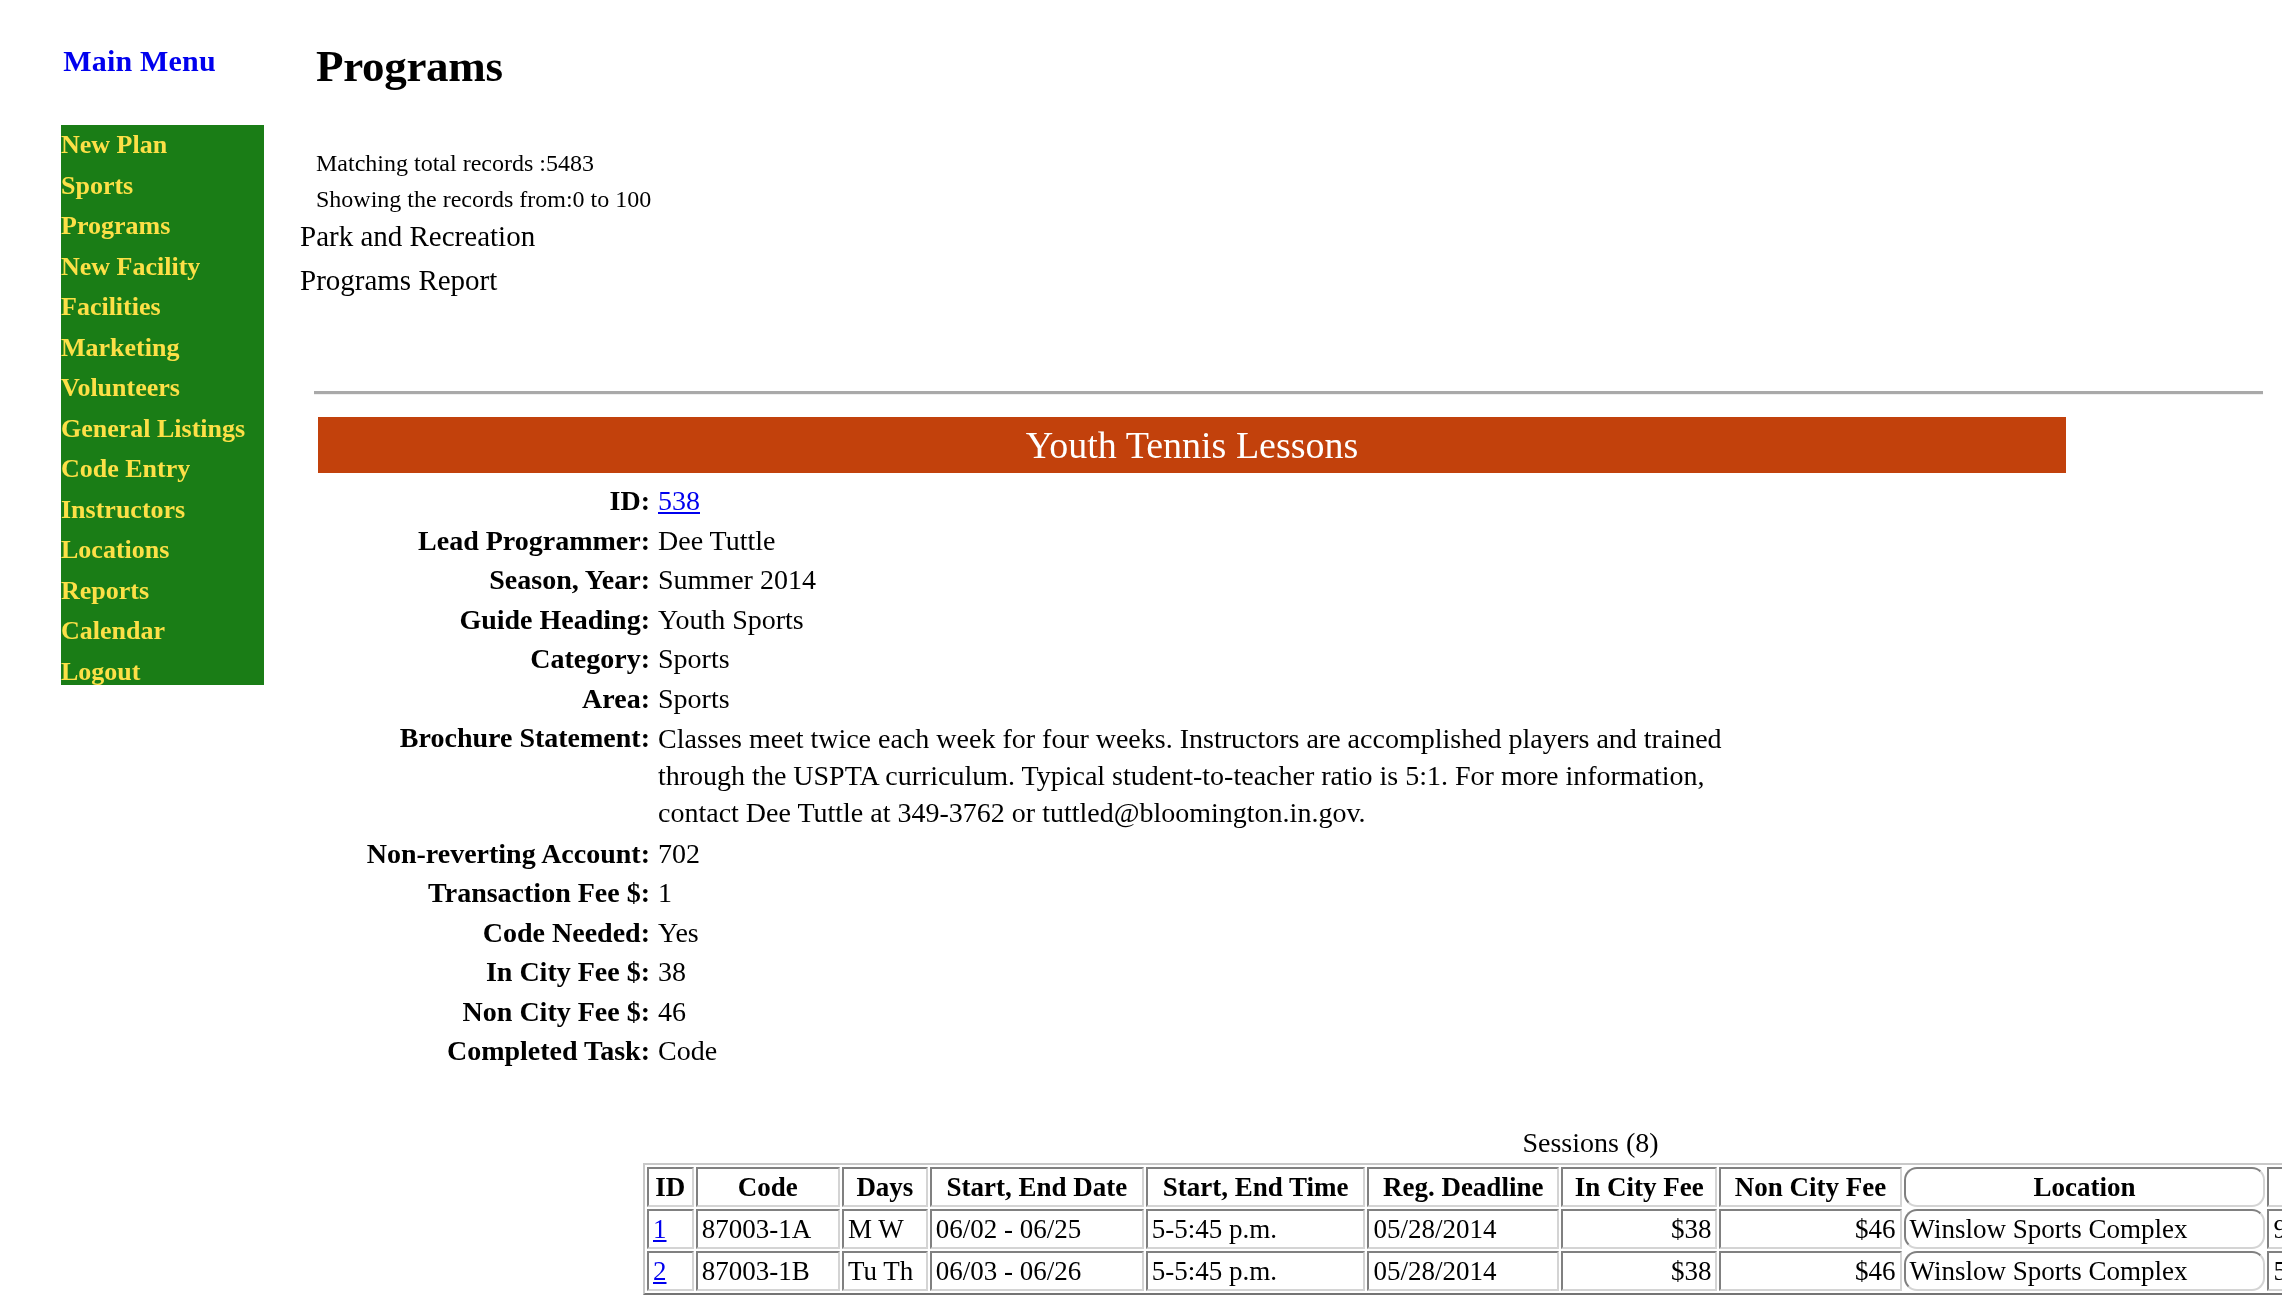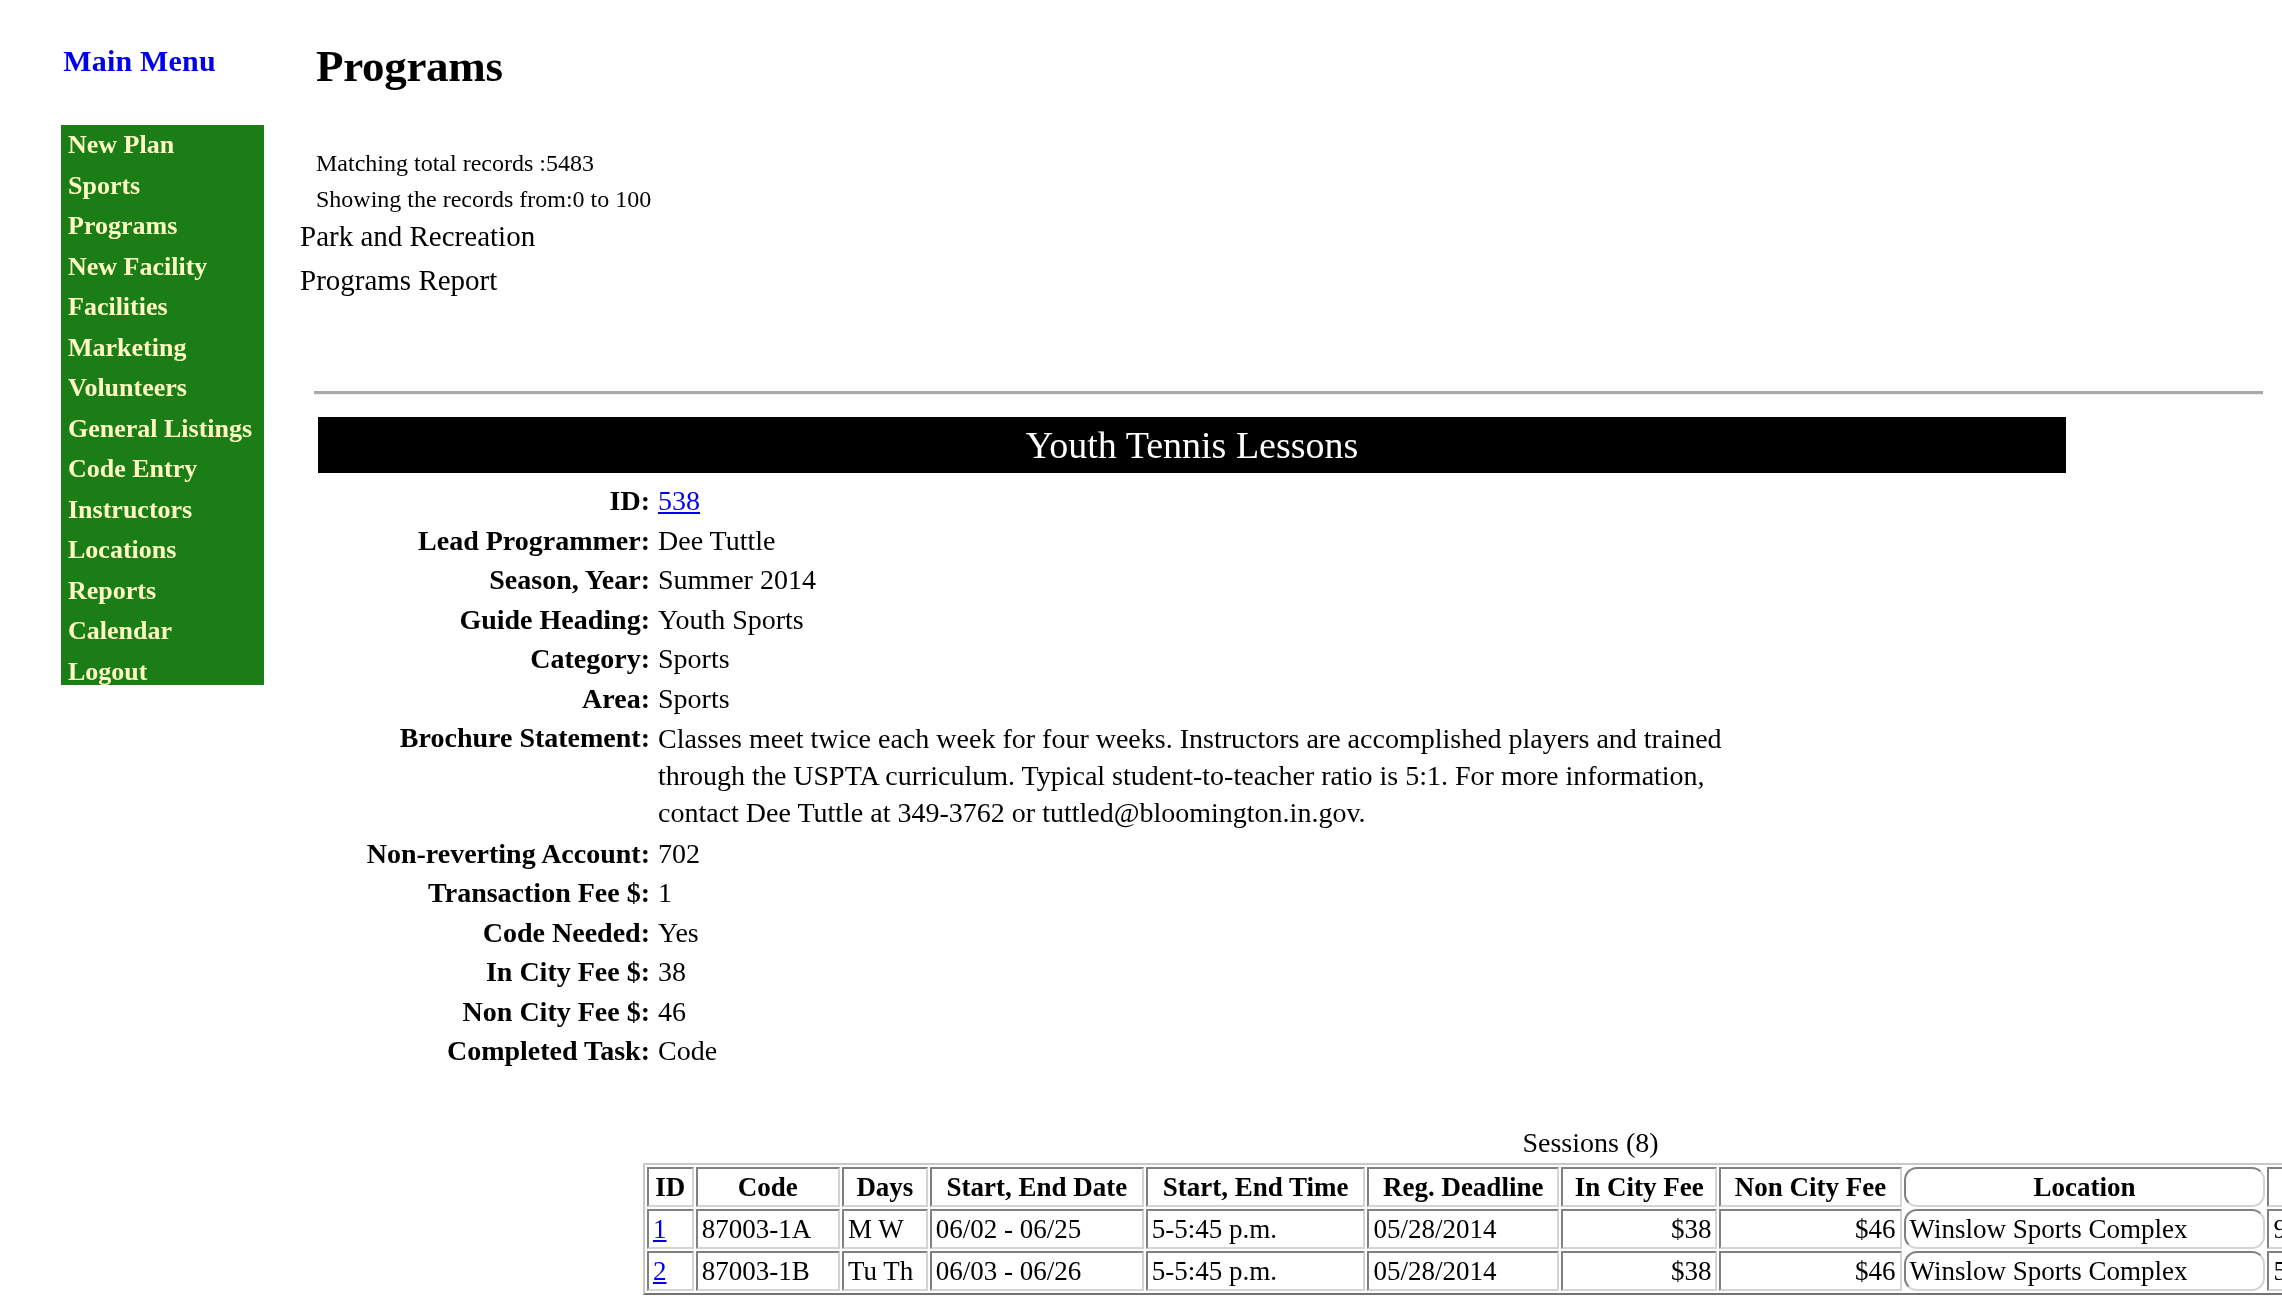--- a/index.html
+++ b/index.html
@@ -49,26 +49,25 @@
     left: 49px;
     top: 125px;
     width: 203px;
     height: 560px;
     background: #1a7d16;
     padding: 0;
     box-sizing: border-box;
   }
   .nav-item {
     display: block;
-    color: #fef9c3;
+    color: #fde047;
     font-weight: bold;
     font-size: 26px;
     line-height: 40.5px;
     height: 40.5px;
-    padding-left: 7px;
     white-space: nowrap;
     text-decoration: none;
     cursor: pointer;
     text-shadow: 0 0 0 rgba(0,0,0,0);
   }
 
   
   #content {
     position: absolute;
     left: 300px;
@@ -113,21 +112,21 @@
     border-bottom: 1px solid #f0f0f0;
   }
 
   
   #program-banner {
     position: absolute;
     left: 18px;
     top: 417px;
     width: 1748px;
     height: 56px;
-    background: #000000;
+    background: #c2410c;
     color: #ffffff;
     text-align: center;
     font-size: 38px;
     line-height: 56px;
     white-space: nowrap;
     overflow: hidden;
   }
 
   
   #fields {

